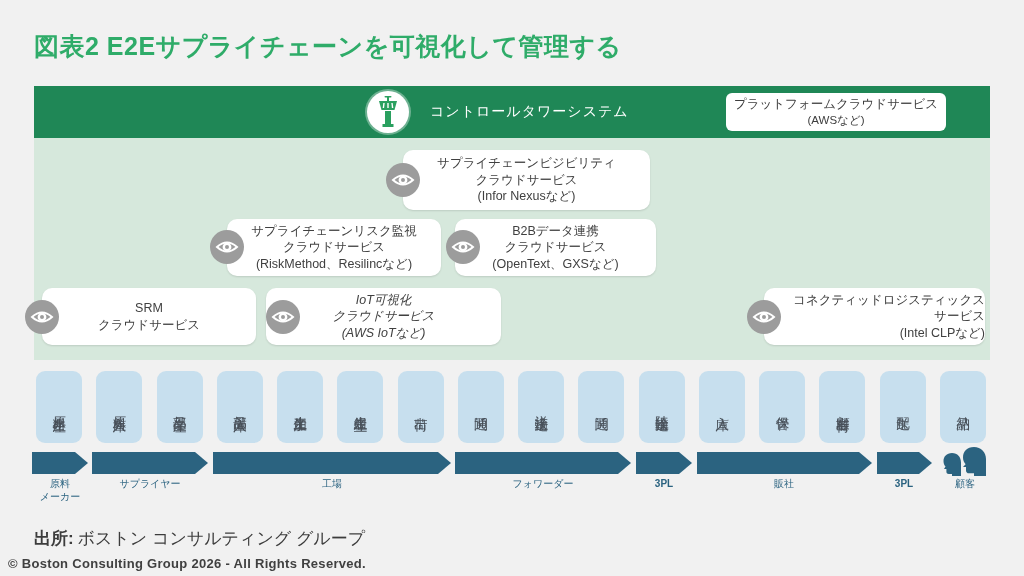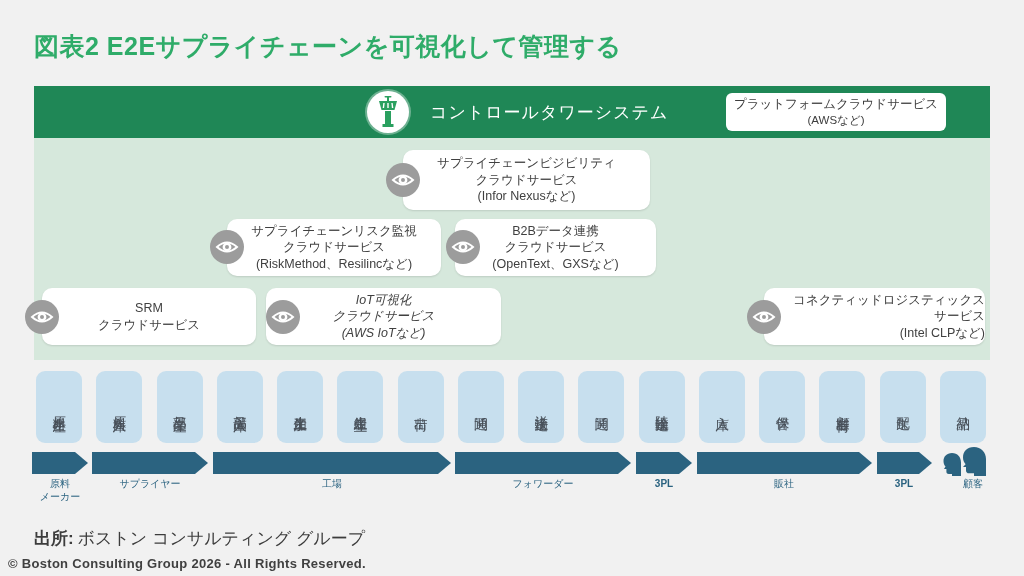--- a/index.html
+++ b/index.html
@@ -24,21 +24,21 @@
   }
   .tower-badge{
     position:absolute;left:333px;top:5px;width:42px;height:42px;
     background:#ffffff;border-radius:50%;
     box-shadow:0 0 0 2px rgba(255,255,255,.35);
     display:flex;align-items:center;justify-content:center;
   }
   .ct-label{
     position:absolute;left:396px;top:0;height:52px;
     display:flex;align-items:center;
-    color:#ffffff;font-size:17px;letter-spacing:1px;
+    color:#ffffff;font-size:14px;letter-spacing:1px;
   }
   .platform-box{
     position:absolute;left:692px;top:7px;width:220px;height:38px;
     background:#ffffff;border-radius:6px;
     display:flex;flex-direction:column;align-items:center;justify-content:center;
     color:#3d3d3d;text-align:center;
   }
   .platform-box .l1{font-size:12.5px;line-height:1.25;text-align:center;}
   .platform-box .l2{font-size:11.5px;line-height:1.25;}
 
@@ -103,21 +103,21 @@
     color:#2b6380;font-size:10px;text-align:center;
     white-space:pre-line;line-height:1.25;
   }
   .al-1{left:60px;}
   .al-2{left:150px;}
   .al-3{left:332px;}
   .al-4{left:543px;}
   .al-5{left:664px;font-weight:bold;}
   .al-6{left:784px;}
   .al-7{left:904px;font-weight:bold;}
-  .al-8{left:965px;margin-left:8px;}
+  .al-8{left:965px;}
   .customers{
     position:absolute;left:941px;top:446px;width:48px;height:30px;
   }
 
   
   .source{
     position:absolute;left:34px;top:527px;
     font-size:17px;color:#3c3c3c;
   }
   .source .src-label{font-weight:bold;margin-right:4px;}

